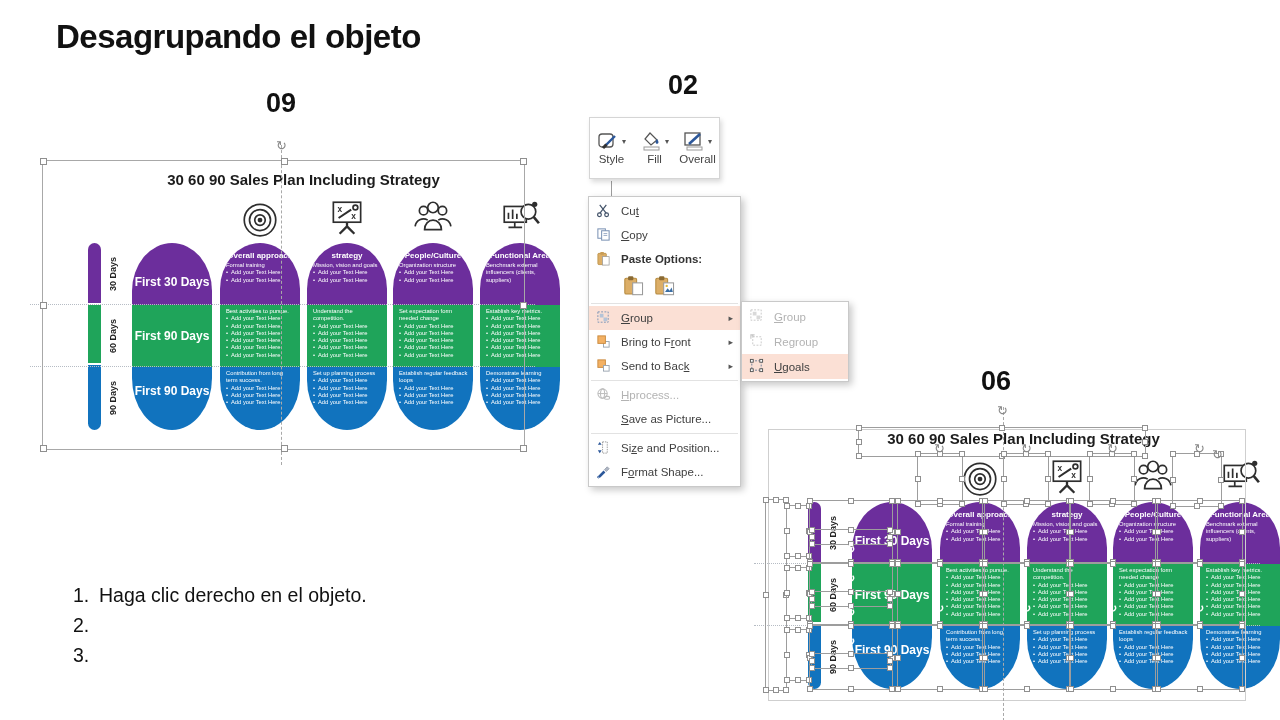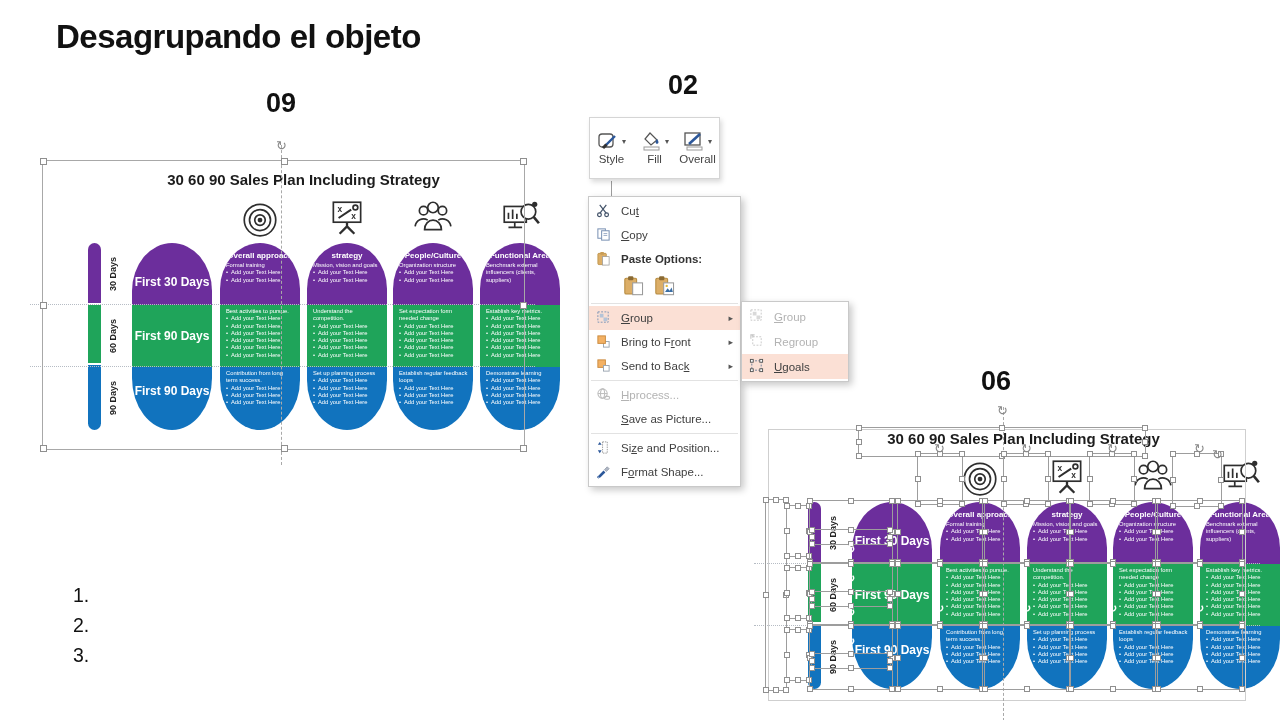--- a/index.html
+++ b/index.html
@@ -1232,20 +1232,21 @@
         <span class="rot gray-rot" style="left: 259px; top: 24px;">↻</span>
         <span class="rot gray-rot" style="left: 345px; top: 24px;">↻</span>
         <span class="rot gray-rot" style="left: 432px; top: 24px;">↻</span>
         <span class="rot gray-rot" style="left: 450px; top: 30px;">↻</span>
       </div>
   </div>
 
   <ol class="instructions">
     <li>
         <span class="num">1.</span>
+        <span>Haga clic derecho en el objeto.</span>
       </li>
     <li>
         <span class="num">2.</span>
       </li>
     <li>
         <span class="num">3.</span>
       </li>
   </ol>
 
 </div>

